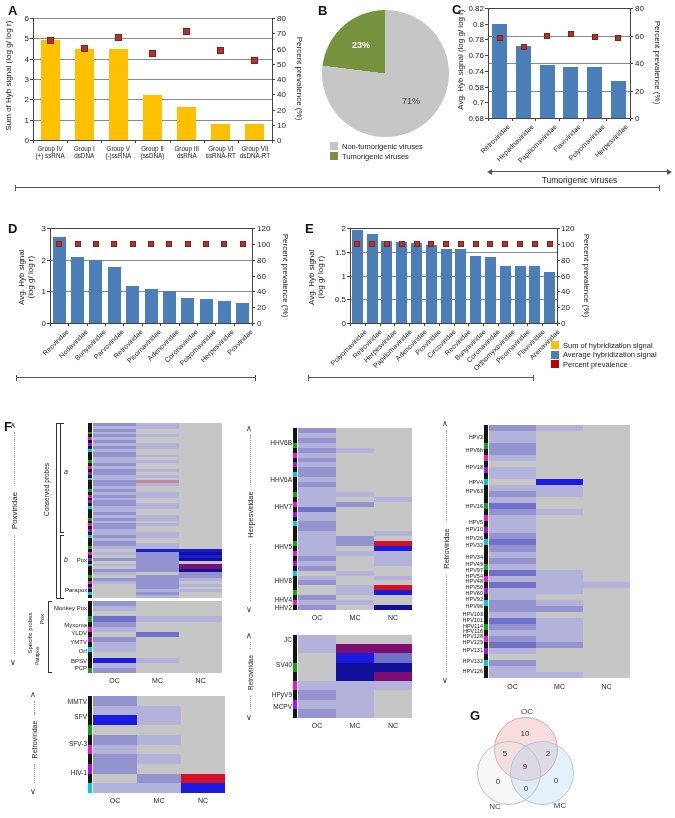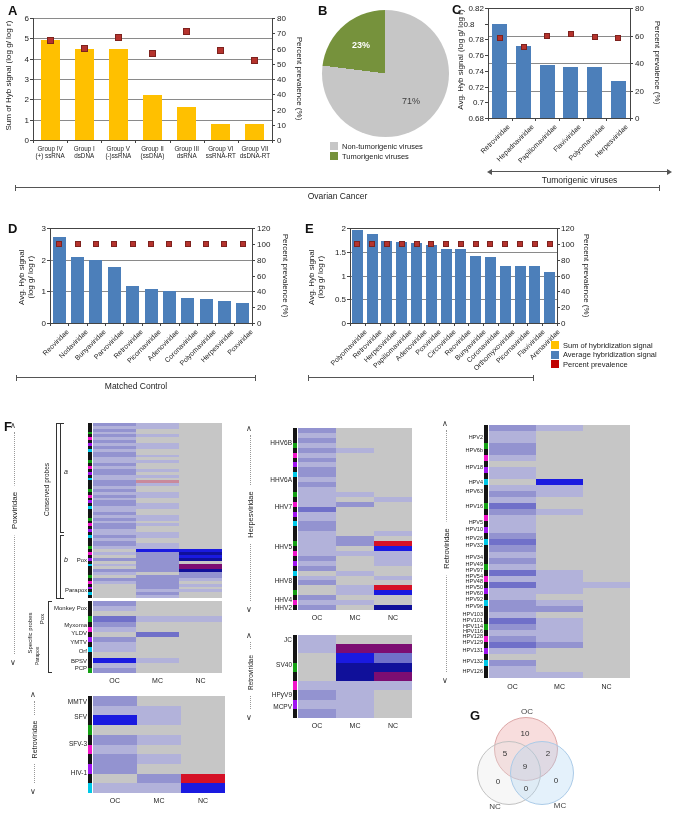--- a/index.html
+++ b/index.html
@@ -63,24 +63,22 @@
     </div>
 
   <div id="tumor-arrow">
     <div class="ar-l"></div>
     <div class="ar-line"></div>
     <div class="ar-r"></div>
   </div>
   <div class="range-text" id="tumor-text">Tumorigenic viruses</div>
 
   <div class="range-line" id="ovarian-line"></div>
-  <div class="range-text" id="ovarian-text">Ovarian Cancer</div>
 
   <div class="range-line" id="matched-line"></div>
-  <div class="range-text" id="matched-text">Matched Control</div>
 
   <div class="range-line" id="nonmatched-line"></div>
 
   <div id="main-legend">
       <div style="position: absolute; left: 551px; top: 341px; width: 8px; height: 8px; background: rgb(255, 192, 0);"></div>
       <div style="position: absolute; left: 563px; top: 340.5px; font-size: 7.5px;">Sum of hybridization signal</div>
       <div style="position: absolute; left: 551px; top: 350.5px; width: 8px; height: 8px; background: rgb(76, 127, 186);"></div>
       <div style="position: absolute; left: 563px; top: 350px; font-size: 7.5px;">Average hybridization signal</div>
       <div style="position: absolute; left: 551px; top: 360px; width: 8px; height: 8px; background: rgb(192, 0, 0);"></div>
       <div style="position: absolute; left: 563px; top: 359.5px; font-size: 7.5px;">Percent prevalence</div>
@@ -964,29 +962,29 @@
       <div style="position: absolute; left: 488px; top: 8px; width: 142px; height: 1px; background: rgb(138, 138, 138);"></div>
       <div style="position: absolute; left: 488px; top: 8px; width: 1px; height: 111px; background: rgb(68, 68, 68);"></div>
       <div style="position: absolute; left: 488px; top: 118px; width: 142px; height: 1px; background: rgb(68, 68, 68);"></div>
       <div style="position: absolute; left: 630px; top: 8px; width: 1px; height: 111px; background: rgb(68, 68, 68);"></div>
       <div style="position: absolute; left: 488px; top: 8px; width: 142px; height: 1px; background: rgb(68, 68, 68);"></div>
       <div style="position: absolute; left: 485px; top: 118px; width: 3px; height: 1px; background: rgb(68, 68, 68);"></div>
       <div style="position: absolute; left: 454px; top: 114px; width: 30px; text-align: right; font-size: 8px;">0.68</div>
       <div style="position: absolute; left: 485px; top: 102.286px; width: 3px; height: 1px; background: rgb(68, 68, 68);"></div>
       <div style="position: absolute; left: 454px; top: 98.2857px; width: 30px; text-align: right; font-size: 8px;">0.7</div>
       <div style="position: absolute; left: 485px; top: 86.5714px; width: 3px; height: 1px; background: rgb(68, 68, 68);"></div>
-      <div style="position: absolute; left: 454px; top: 82.5714px; width: 30px; text-align: right; font-size: 8px;">0.72</div>
+      <div style="position: absolute; left: 454px; top: 82.5714px; width: 30px; text-align: right; font-size: 8px;">0.58</div>
       <div style="position: absolute; left: 485px; top: 70.8571px; width: 3px; height: 1px; background: rgb(68, 68, 68);"></div>
       <div style="position: absolute; left: 454px; top: 66.8571px; width: 30px; text-align: right; font-size: 8px;">0.74</div>
       <div style="position: absolute; left: 485px; top: 55.1429px; width: 3px; height: 1px; background: rgb(68, 68, 68);"></div>
       <div style="position: absolute; left: 454px; top: 51.1429px; width: 30px; text-align: right; font-size: 8px;">0.76</div>
       <div style="position: absolute; left: 485px; top: 39.4286px; width: 3px; height: 1px; background: rgb(68, 68, 68);"></div>
       <div style="position: absolute; left: 454px; top: 35.4286px; width: 30px; text-align: right; font-size: 8px;">0.78</div>
       <div style="position: absolute; left: 485px; top: 23.7143px; width: 3px; height: 1px; background: rgb(68, 68, 68);"></div>
-      <div style="position: absolute; left: 454px; top: 19.7143px; width: 30px; text-align: center; font-size: 8px;">0.8</div>
+      <div style="position: absolute; left: 454px; top: 19.7143px; width: 30px; text-align: right; font-size: 8px;">0.8</div>
       <div style="position: absolute; left: 485px; top: 8px; width: 3px; height: 1px; background: rgb(68, 68, 68);"></div>
       <div style="position: absolute; left: 454px; top: 4px; width: 30px; text-align: right; font-size: 8px;">0.82</div>
       <div style="position: absolute; left: 630px; top: 118px; width: 3px; height: 1px; background: rgb(68, 68, 68);"></div>
       <div style="position: absolute; left: 635px; top: 114px; width: 26px; font-size: 8px;">0</div>
       <div style="position: absolute; left: 630px; top: 90.5px; width: 3px; height: 1px; background: rgb(68, 68, 68);"></div>
       <div style="position: absolute; left: 635px; top: 86.5px; width: 26px; font-size: 8px;">20</div>
       <div style="position: absolute; left: 630px; top: 63px; width: 3px; height: 1px; background: rgb(68, 68, 68);"></div>
       <div style="position: absolute; left: 635px; top: 59px; width: 26px; font-size: 8px;">40</div>
       <div style="position: absolute; left: 630px; top: 35.5px; width: 3px; height: 1px; background: rgb(68, 68, 68);"></div>
       <div style="position: absolute; left: 635px; top: 31.5px; width: 26px; font-size: 8px;">60</div>

